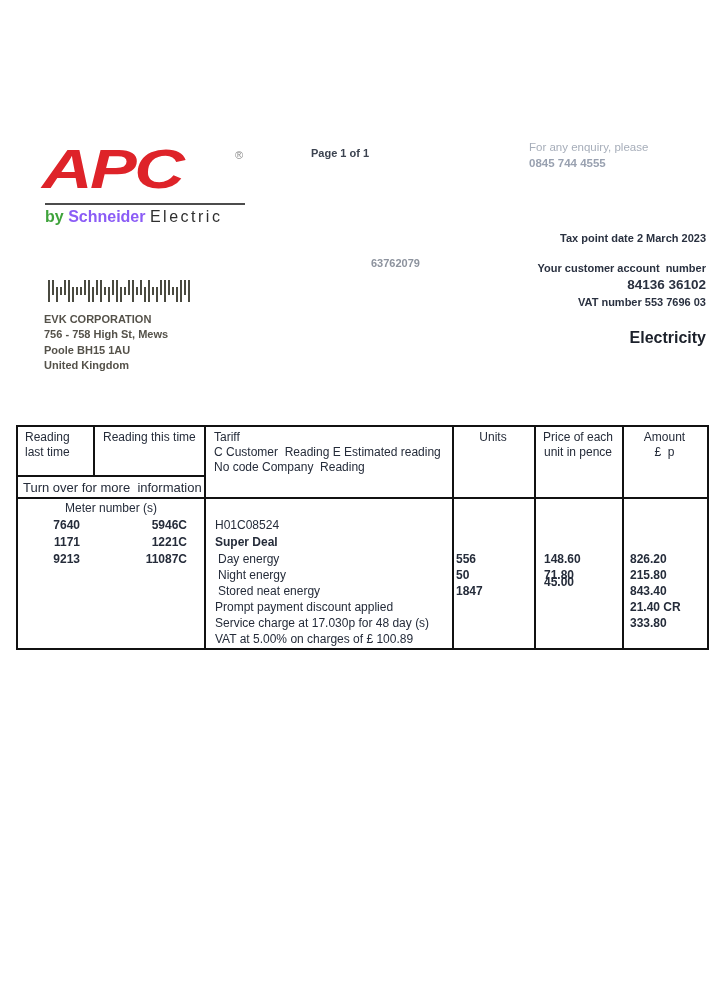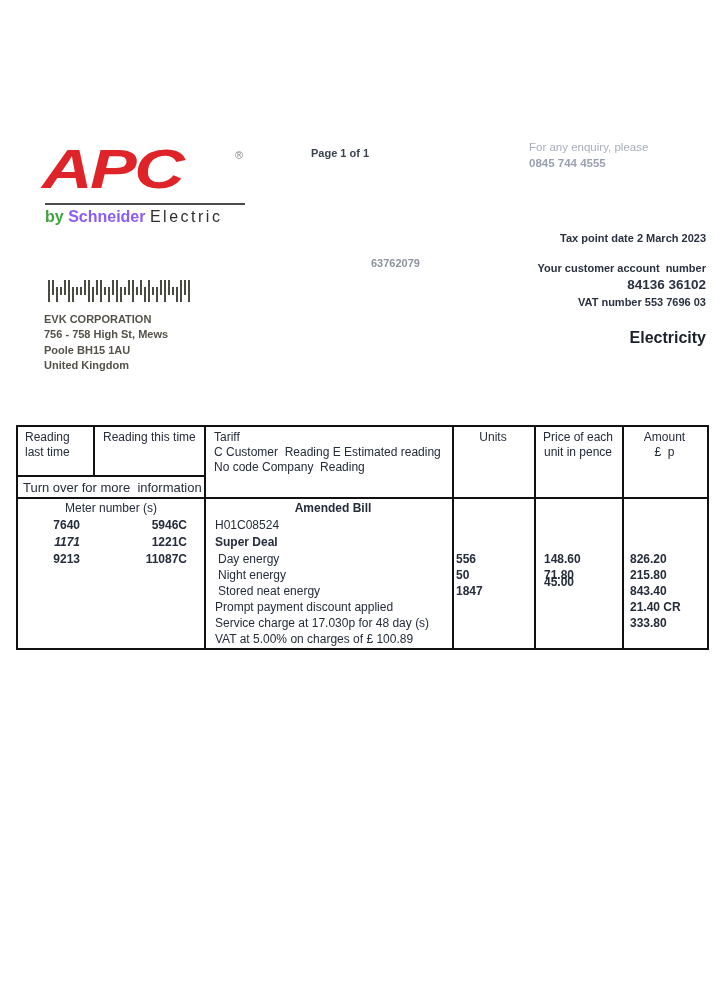--- a/index.html
+++ b/index.html
@@ -145,26 +145,25 @@
     </div>
     <div class="cell ctr" style="left:604px;top:3px;width:85px;">
       <div>Amount</div>
       <div class="pre">£  p</div>
     </div>
     <div class="cell small pre" style="left:5px;top:53px;">Turn over for more  information</div>
 
     <div class="cell ctr" style="left:0;top:74px;width:186px;">Meter number (s)</div>
     <div class="cell rt num" style="left:8px;top:91px;width:54px;">7640</div>
     <div class="cell rt num" style="left:62px;top:91px;width:107px;">5946C</div>
-    <div class="cell rt num" style="left:8px;top:108px;width:54px;font-style:italic;">1171</div>
+    <div class="cell rt num" style="left:8px;top:108px;width:54px;">1171</div>
     <div class="cell rt num" style="left:62px;top:108px;width:107px;">1221C</div>
     <div class="cell rt num" style="left:8px;top:125px;width:54px;">9213</div>
     <div class="cell rt num" style="left:62px;top:125px;width:107px;">11087C</div>
 
-    <div class="cell ctr bold" style="left:196px;top:74px;width:238px;">Amended Bill</div>
     <div class="cell" style="left:197px;top:91px;">H01C08524</div>
     <div class="cell bold" style="left:197px;top:108px;">Super Deal</div>
     <div class="cell" style="left:200px;top:125px;">Day energy</div>
     <div class="cell" style="left:200px;top:141px;">Night energy</div>
     <div class="cell" style="left:200px;top:157px;">Stored neat energy</div>
     <div class="cell" style="left:197px;top:173px;">Prompt payment discount applied</div>
     <div class="cell" style="left:197px;top:189px;">Service charge at 17.030p for 48 day (s)</div>
     <div class="cell" style="left:197px;top:205px;">VAT at 5.00% on charges of £ 100.89</div>
 
     <div class="cell num" style="left:438px;top:125px;">556</div>

